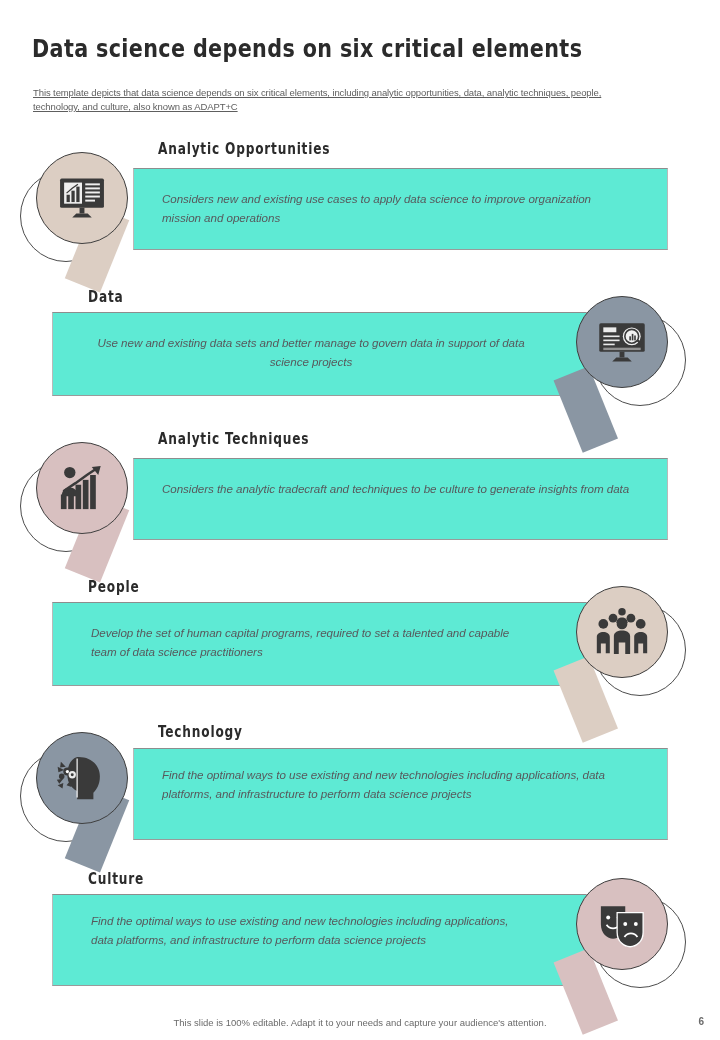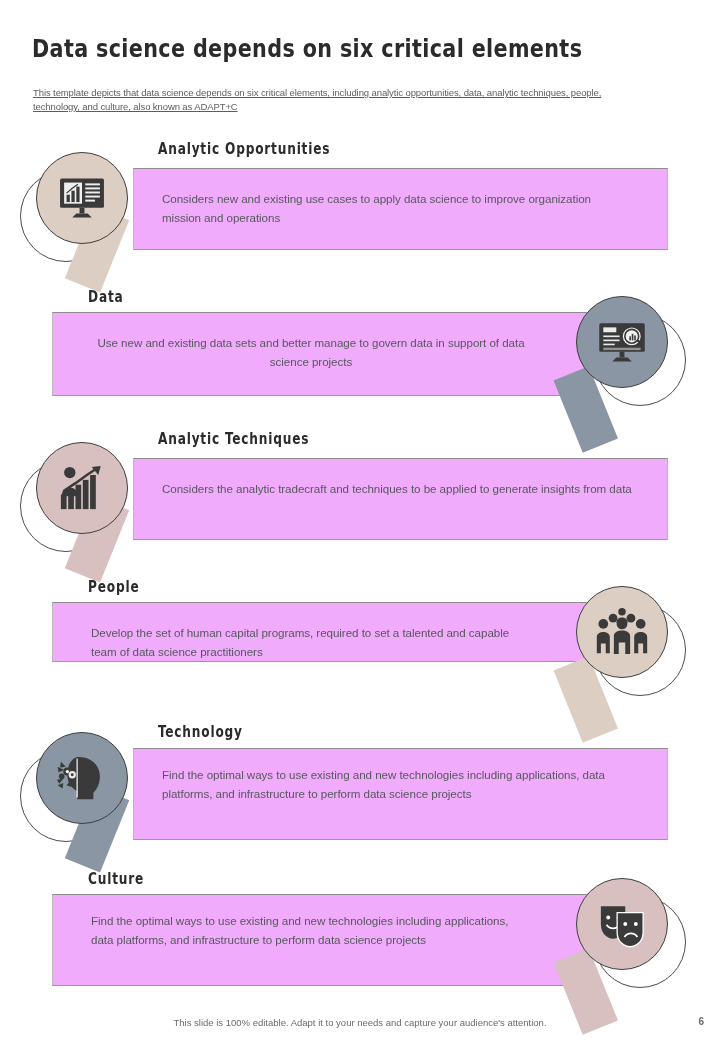--- a/index.html
+++ b/index.html
@@ -56,25 +56,26 @@
     color: #2b2b2b;
     letter-spacing: 0.9px;
     transform: scaleX(0.9);
     transform-origin: left center;
     white-space: nowrap;
   }
 
   
   .row-box {
     position: absolute;
-    background: #f0abfc;
+    background: #5eead4;
     border: 1px solid #b9b9b9;
     border-top: 1.6px solid #8d8d8d;
     border-bottom: 1.4px solid #9a9a9a;
     z-index: 3;
+    font-style: italic;
   }
   .row-box-text {
     font-size: 11.6px;
     line-height: 19px;
     color: #57595c;
     letter-spacing: -0.05px;
   }
 
   
   .badge {
@@ -207,21 +208,21 @@
         <rect x="29" y="44" width="6" height="7" fill="#3A3A3A"></rect>
         <path d="M20 56 L44 56 L39 51 L25 51 Z" fill="#3A3A3A"></path>
       </svg>
           </span>
         </div>
       </div>
     </div>
     <div class="row" style="top: 430px;">
       <div class="row-heading" style="top: 0px; left: 158px;">Analytic Techniques</div>
       <div class="row-box" style="top: 28px; height: 82px; left: 133px; width: 535px;">
-        <div class="row-box-text" style="position: absolute; top: 20px; left: 28px; width: 470px;">Considers the analytic tradecraft and techniques to be applied to generate insights from data</div>
+        <div class="row-box-text" style="position: absolute; top: 20px; left: 28px; width: 470px;">Considers the analytic tradecraft and techniques to be culture to generate insights from data</div>
       </div>
       <div class="badge left" style="top: 6px; left: 16px;">
         <div class="badge-ghost"></div>
         <div class="badge-tail" style="background: rgb(216, 192, 192);"></div>
         <div class="badge-disc" style="background: rgb(216, 192, 192);">
           <span>
             <svg class="badge-icon" viewBox="0 0 64 64">
         <circle cx="17" cy="13" r="7" fill="#3A3A3A"></circle>
         <path d="M7 42 C7 28 27 28 27 42 Z" fill="#3A3A3A"></path>
         <rect x="6" y="40" width="7" height="18" fill="#3A3A3A"></rect>
@@ -231,21 +232,21 @@
         <rect x="42" y="16" width="7" height="42" fill="#3A3A3A"></rect>
         <path d="M9 36 L24 26 L38 16 L50 8" stroke="#3A3A3A" stroke-width="3" fill="none"></path>
         <path d="M44 6 L55 5 L52 16 Z" fill="#3A3A3A"></path>
       </svg>
           </span>
         </div>
       </div>
     </div>
     <div class="row" style="top: 578px;">
       <div class="row-heading" style="top: 0px; left: 88px;">People</div>
-      <div class="row-box" style="top: 24px; height: 60px; left: 52px; width: 535px;">
+      <div class="row-box" style="top: 24px; height: 84px; left: 52px; width: 535px;">
         <div class="row-box-text" style="position: absolute; top: 20px; left: 38px; width: 440px;">Develop the set of human capital programs, required to set a talented and capable team of data science practitioners</div>
       </div>
       <div class="badge right" style="top: 2px; left: 536px;">
         <div class="badge-ghost"></div>
         <div class="badge-tail" style="background: rgb(220, 206, 195);"></div>
         <div class="badge-disc" style="background: rgb(220, 206, 195);">
           <span>
             <svg class="badge-icon" viewBox="0 0 64 64">
         <circle cx="32" cy="7" r="4.6" fill="#3A3A3A"></circle>
         <path d="M25 21 C25 12 39 12 39 21 Z" fill="#3A3A3A"></path>

